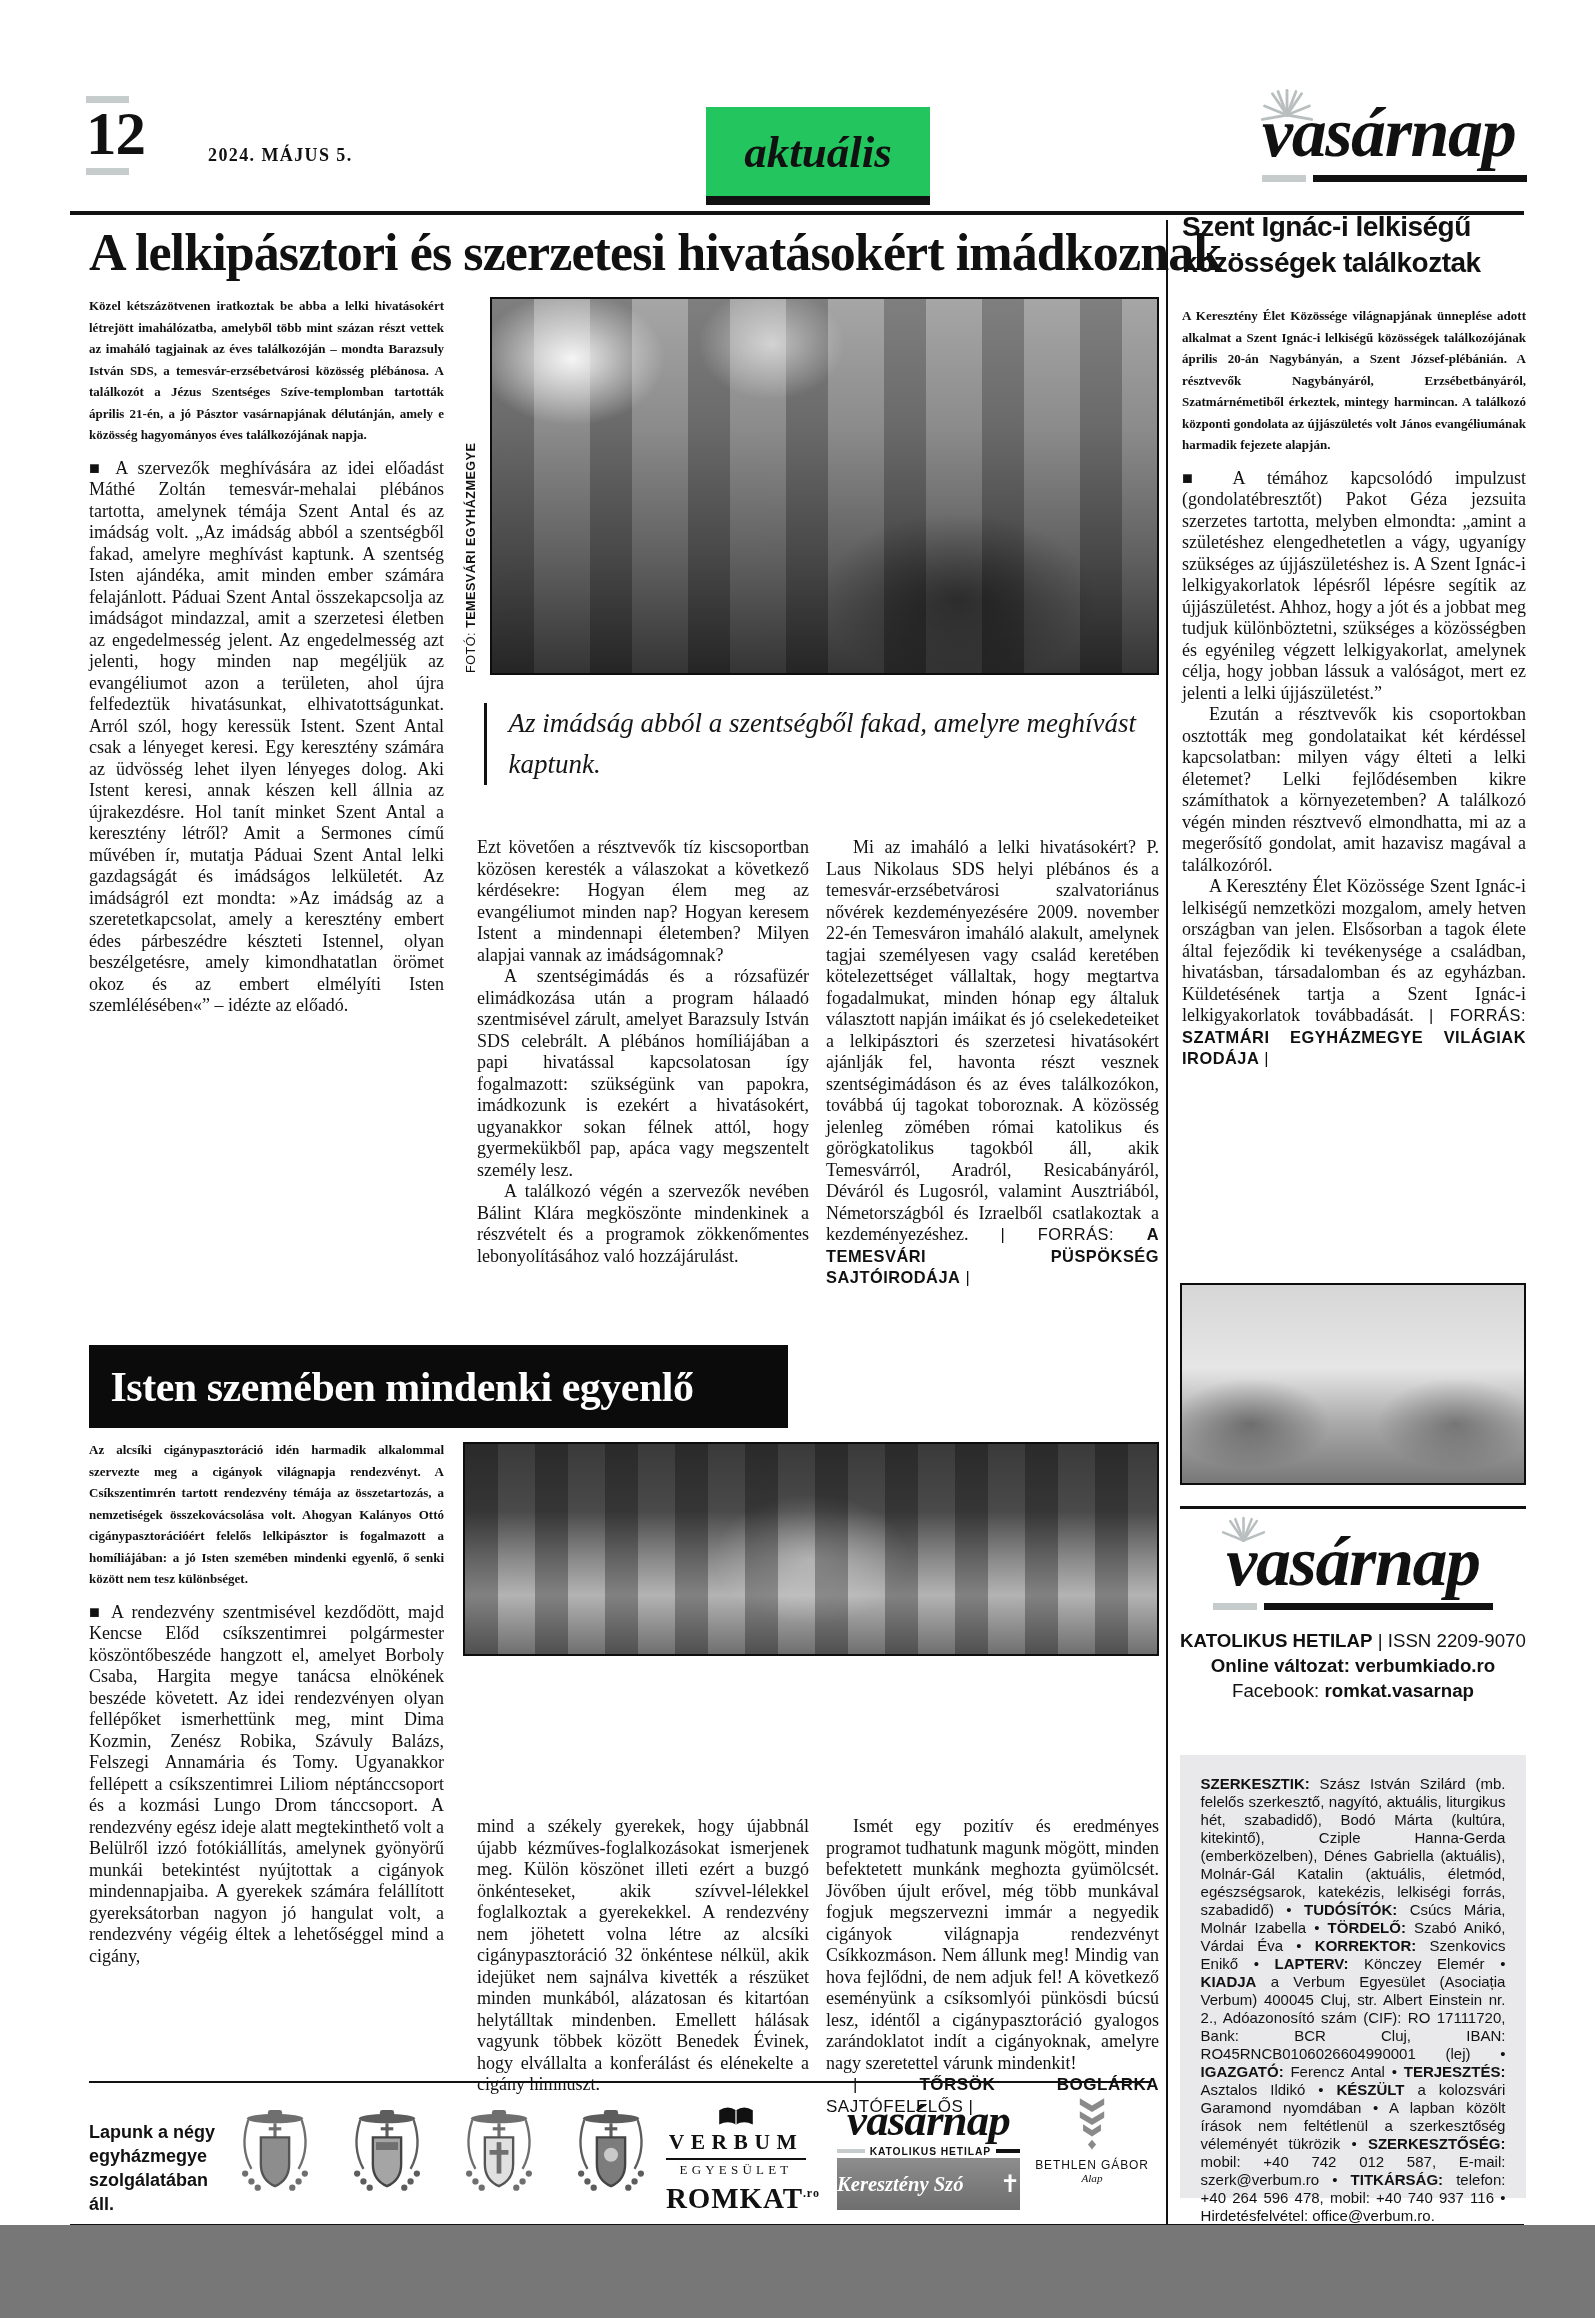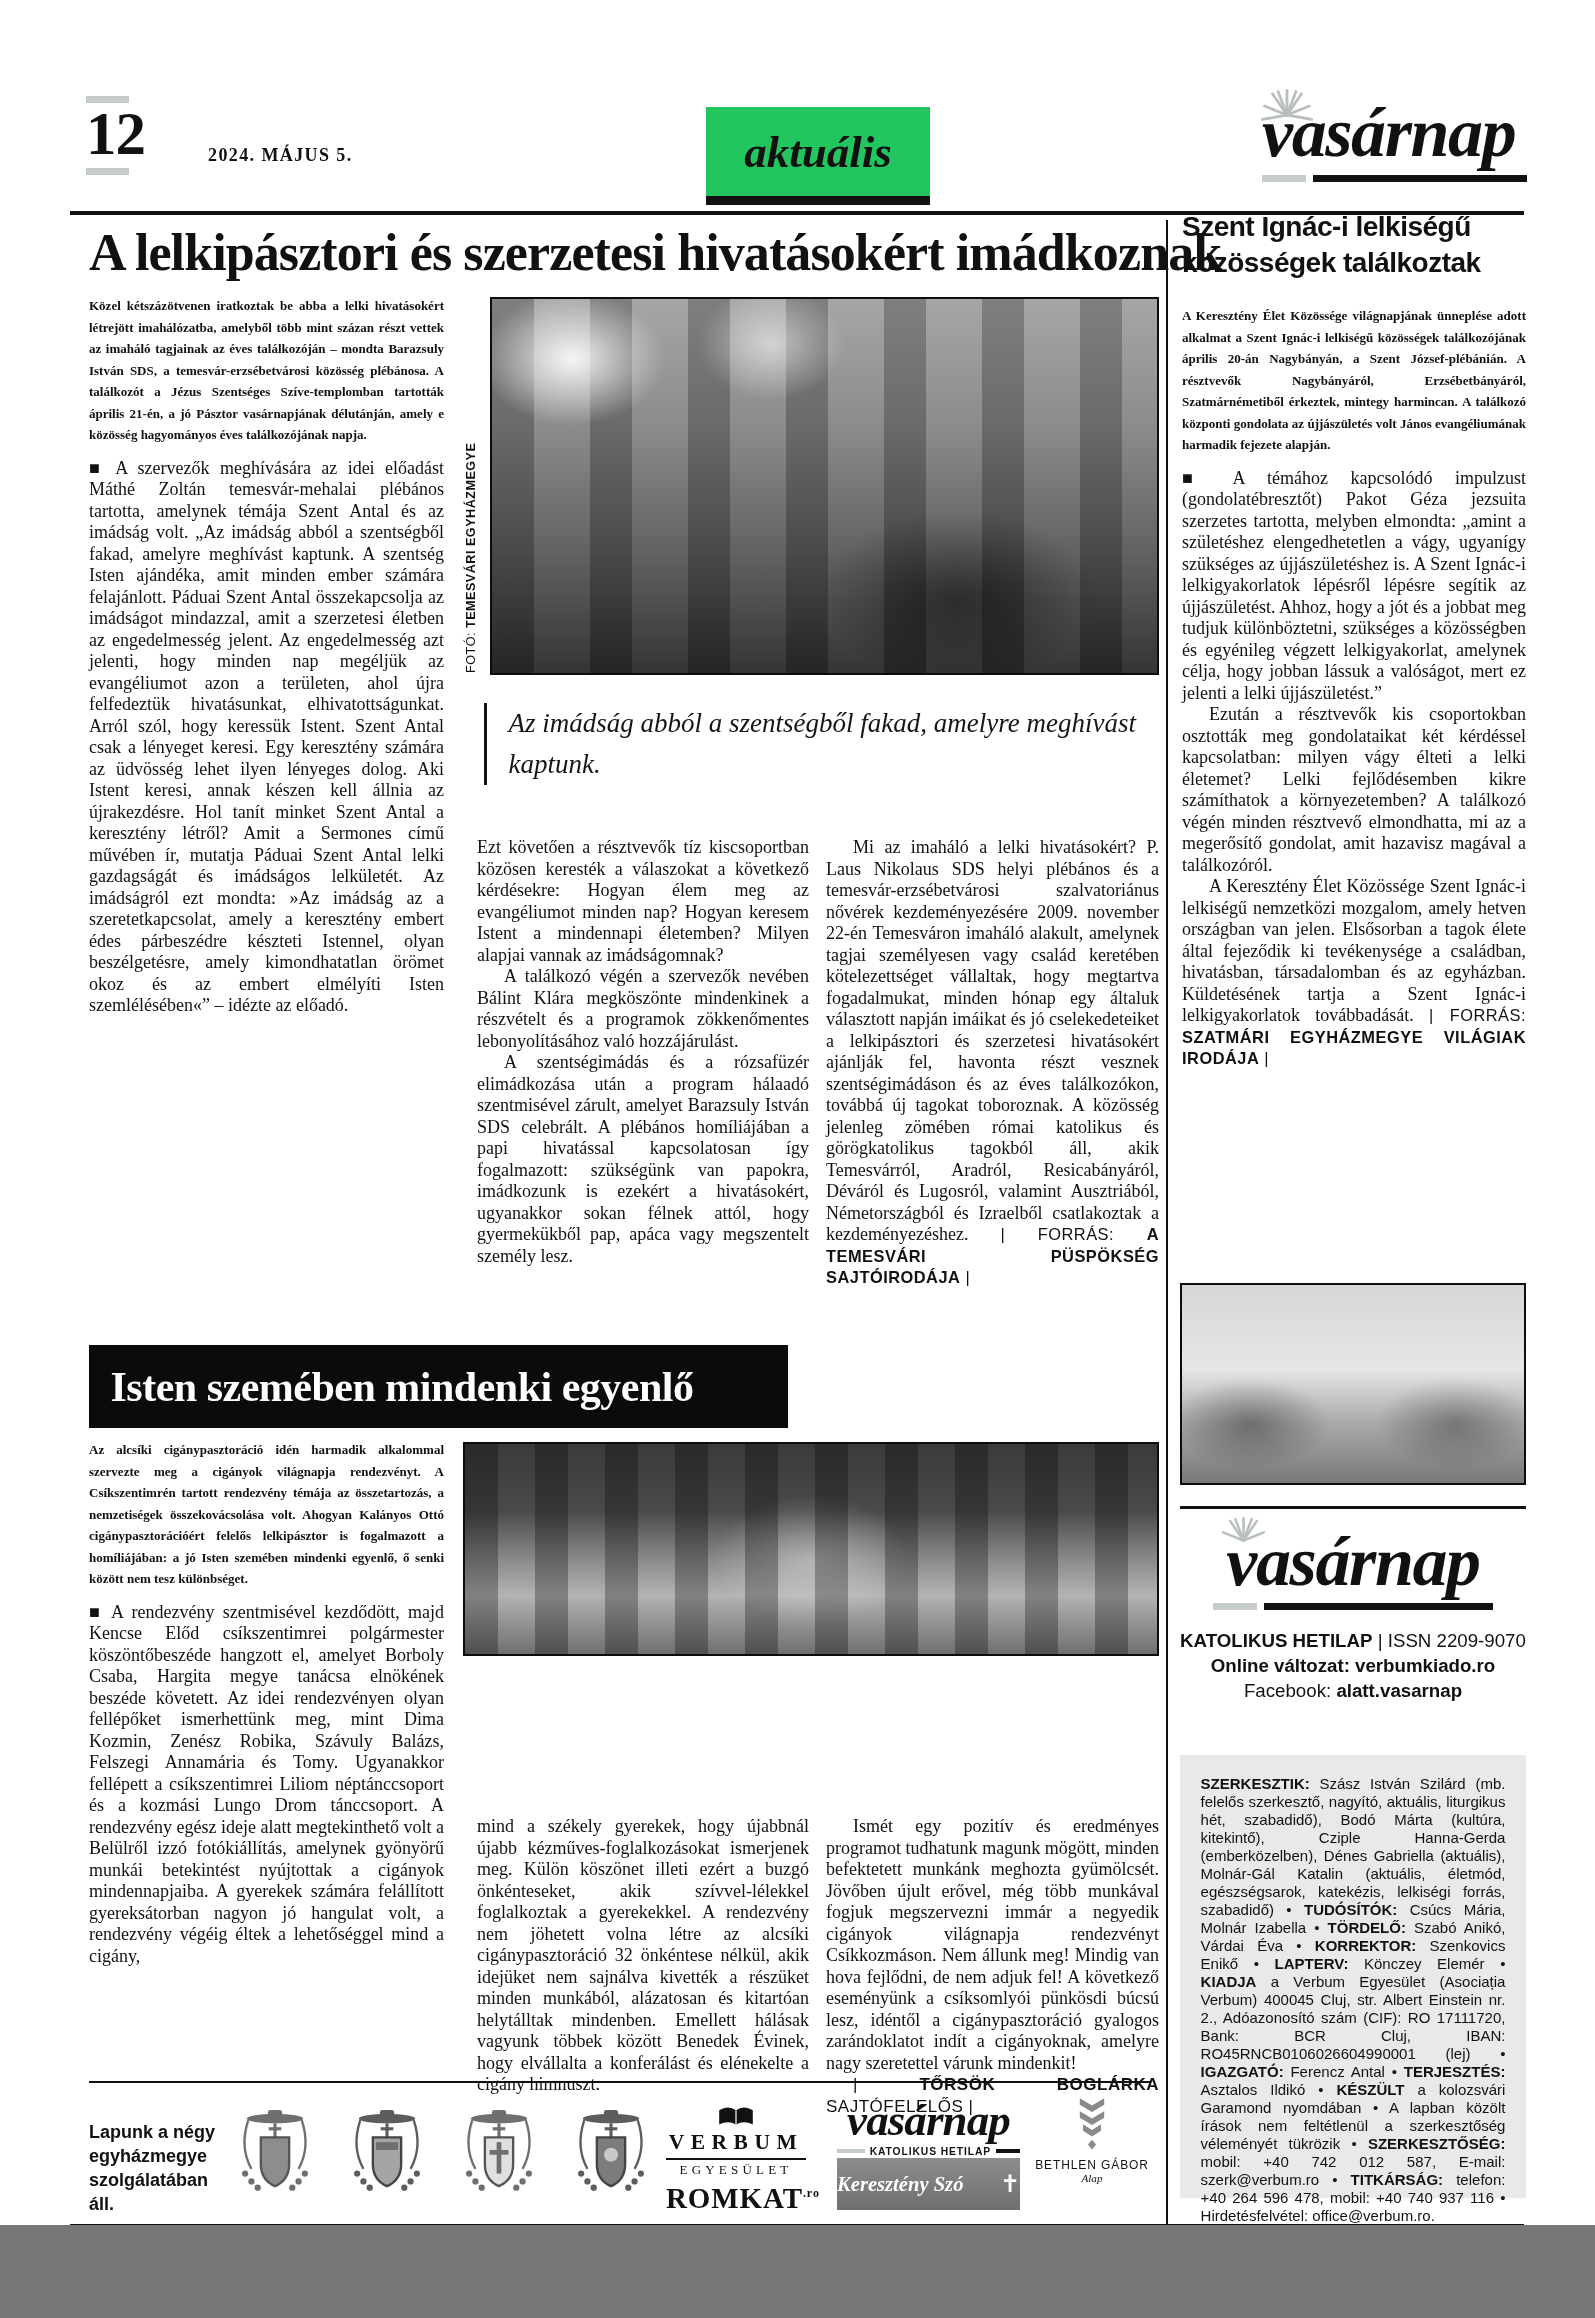--- a/index.html
+++ b/index.html
@@ -137,22 +137,22 @@
     <span>FOTÓ: </span><b>TEMESVÁRI EGYHÁZMEGYE</b>
   </div>
 
   <div class="abs photo photo1" style="left:490px;top:297px;width:669px;height:378px;"></div>
 
   <div class="abs pullquote" style="left:484px;top:703px;width:629px;">Az imádság abból a szentségből fakad, amelyre meghívást kaptunk.</div>
 
   <div class="abs body-col jp" style="left:477px;top:837px;width:332px;">
 
   <p>Ezt követően a résztvevők tíz kiscsoportban közösen keresték a válaszokat a következő kérdésekre: Hogyan élem meg az evangéliumot minden nap? Hogyan keresem Istent a mindennapi életemben? Milyen alapjai vannak az imádságomnak?</p>
+      <p>A szentségimádás és a rózsafüzér elimádkozása után a program hálaadó szentmisével zárult, amelyet Barazsuly István SDS celebrált. A plébános homíliájában a papi hivatással kapcsolatosan így fogalmazott: szükségünk van papokra, imádkozunk is ezekért a hivatásokért, ugyanakkor sokan félnek attól, hogy gyermekükből pap, apáca vagy megszentelt személy lesz.</p>
       <p>A találkozó végén a szervezők nevében Bálint Klára megköszönte mindenkinek a részvételt és a programok zökkenőmentes lebonyolításához való hozzájárulást.</p>
-      <p>A szentségimádás és a rózsafüzér elimádkozása után a program hálaadó szentmisével zárult, amelyet Barazsuly István SDS celebrált. A plébános homíliájában a papi hivatással kapcsolatosan így fogalmazott: szükségünk van papokra, imádkozunk is ezekért a hivatásokért, ugyanakkor sokan félnek attól, hogy gyermekükből pap, apáca vagy megszentelt személy lesz.</p>
     </div>
 
   <div class="abs body-col jp" style="left:826px;top:837px;width:333px;">
     <p class="ind"><span>Mi az imaháló a lelki hivatásokért? P. Laus Nikolaus SDS helyi plébános és a temesvár-erzsébetvárosi szalvatoriánus nővérek kezdeményezésére 2009. november 22-én Temesváron imaháló alakult, amelynek tagjai személyesen vagy család keretében kötelezettséget vállaltak, hogy megtartva fogadalmukat, minden hónap egy általuk választott napján imáikat és jó cselekedeteiket a lelkipásztori és szerzetesi hivatásokért ajánlják fel, havonta részt vesznek szentségimádáson és az éves találkozókon, továbbá új tagokat toboroznak. A közösség jelenleg zömében római katolikus és görögkatolikus tagokból áll, akik Temesvárról, Aradról, Resicabányáról, Déváról és Lugosról, valamint Ausztriából, Németországból és Izraelből csatlakoztak a kezdeményezéshez. </span><span class="srclabel">| FORRÁS: </span><span class="srcname">A TEMESVÁRI PÜSPÖKSÉG SAJTÓIRODÁJA</span><span class="srclabel"> |</span></p>
   </div>
 
   <div class="abs band" style="left:89px;top:1345px;width:677px;height:83px;">
     <span>Isten szemében mindenki egyenlő</span>
   </div>
 
@@ -211,21 +211,21 @@
         </g>
       </svg>
       <div class="mast-logo">vasárnap</div>
       <div class="logo-underline" style="margin-top:5.6px;">
         <div class="g"></div>
         <div class="b"></div>
       </div>
     </div>
     <div class="mastline" style="margin-top:18.7px;"><b>KATOLIKUS HETILAP</b><span> | </span><span>ISSN 2209-9070</span></div>
     <div class="mastline"><b>Online változat: verbumkiado.ro</b></div>
-    <div class="mastline"><span>Facebook: </span><b>alatt.vasarnap</b></div>
+    <div class="mastline"><span>Facebook: </span><b>romkat.vasarnap</b></div>
   </div>
 
   <div class="abs imprint-box" style="left:1180px;top:1755px;width:346px;height:443px;">
     <p class="imprint">
       
     <b>SZERKESZTIK:</b><span> Szász István Szilárd (mb. felelős szerkesztő, nagyító, aktuális, liturgikus hét, szabadidő), Bodó Márta (kultúra, kitekintő), Cziple Hanna-Gerda (emberközelben), Dénes Gabriella (aktuális), Molnár-Gál Katalin (aktuális, életmód, egészségsarok, katekézis, lelkiségi forrás, szabadidő) • </span><b>TUDÓSÍTÓK:</b><span> Csúcs Mária, Molnár Izabella • </span><b>TÖRDELŐ:</b><span> Szabó Anikó, Várdai Éva • </span><b>KORREKTOR:</b><span> Szenkovics Enikő • </span><b>LAPTERV:</b><span> Könczey Elemér • </span><b>KIADJA</b><span> a Verbum Egyesület (Asociația Verbum) 400045 Cluj, str. Albert Einstein nr. 2., Adóazonosító szám (CIF): RO 17111720, Bank: BCR Cluj, IBAN: RO45RNCB0106026604990001 (lej) • </span><b>IGAZGATÓ:</b><span> Ferencz Antal • </span><b>TERJESZTÉS:</b><span> Asztalos Ildikó • </span><b>KÉSZÜLT</b><span> a kolozsvári Garamond nyomdában • A lapban közölt írások nem feltétlenül a szerkesztőség véleményét tükrözik • </span><b>SZERKESZTŐSÉG:</b><span> mobil: +40 742 012 587, E-mail: szerk@verbum.ro • </span><b>TITKÁRSÁG:</b><span> telefon: +40 264 596 478, mobil: +40 740 937 116 • Hirdetésfelvétel: office@verbum.ro.</span></p>
   </div>
 
   <div class="abs fnote" style="left:89px;top:2120px;width:140px;">Lapunk a négy egyházmegye szolgálatában áll.</div>
 

